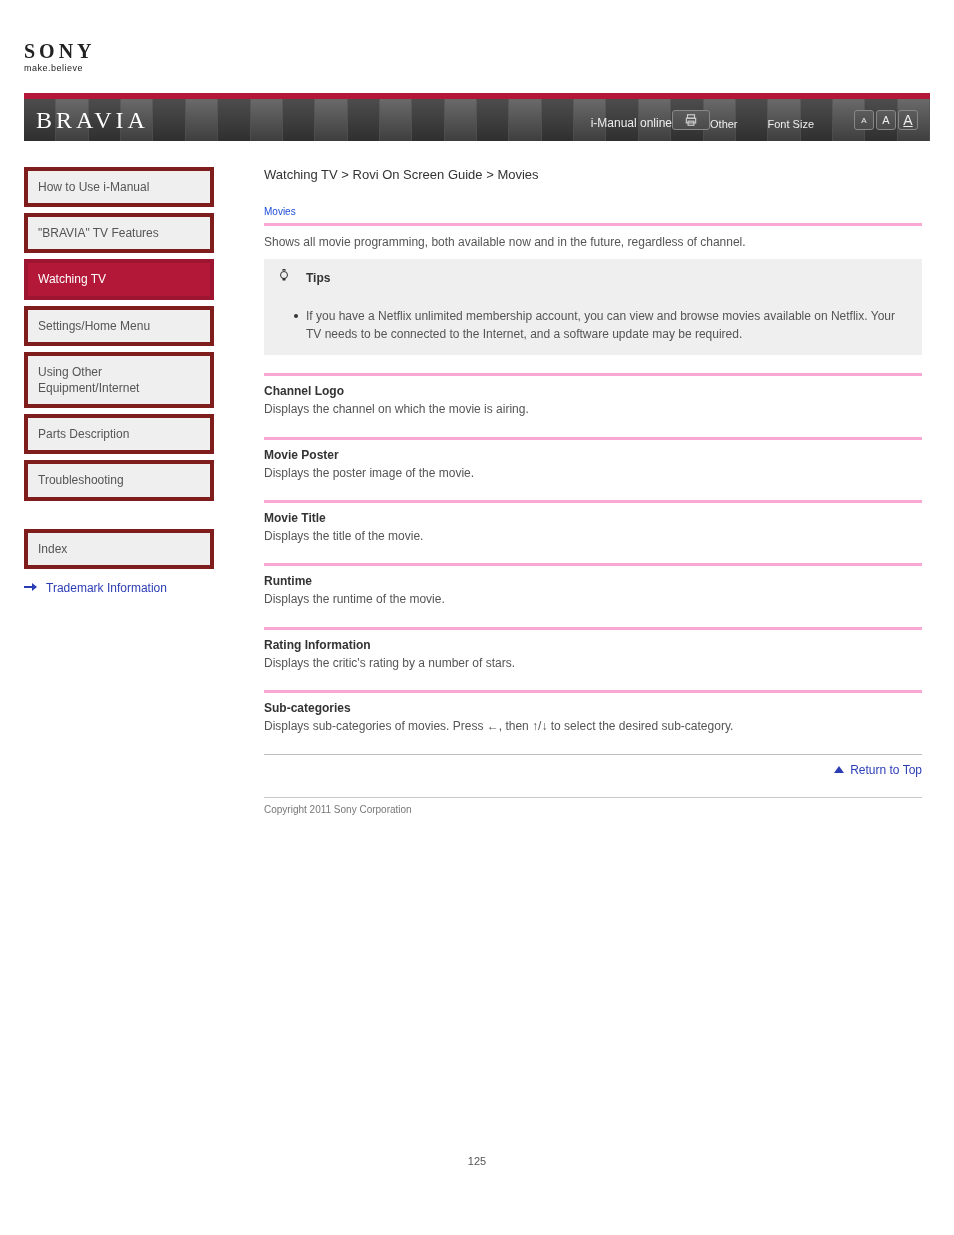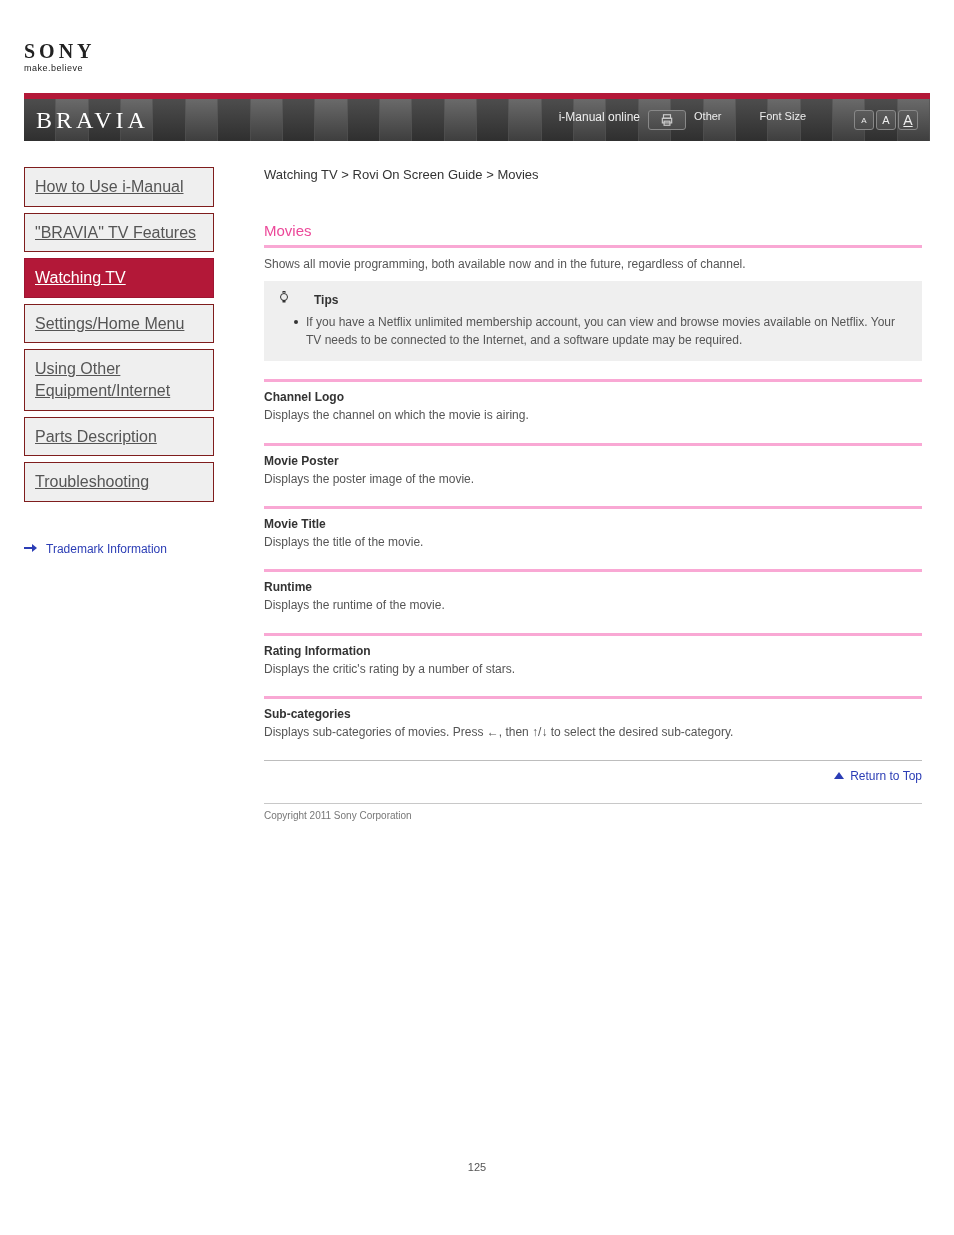--- a/index.html
+++ b/index.html
@@ -57,22 +57,22 @@
   .bravia {
     font-family: "Palatino Linotype", Georgia, serif;
     font-size: 24px;
     letter-spacing: 4px;
     color: #fff;
     font-weight: 400;
   }
   .header-right {
     margin-left: auto;
     display: flex;
-    align-items: flex-start;
-    gap: 8px;
+    align-items: flex-end;
+    gap: 0;
   }
   .iman-link {
     color: #eee;
     font-size: 12px;
     text-decoration: none;
     display: flex;
     align-items: center;
     gap: 5px;
   }
   .print-btn {
@@ -106,29 +106,28 @@
   .font-btn.md { font-size: 11px; }
   .font-btn.lg { font-size: 14px; text-decoration: underline; }
   .body-grid {
     display: grid;
     grid-template-columns: 190px 1fr;
     gap: 50px;
     margin-top: 26px;
   }
   .sidebar { }
   .nav-item {
-    border: 1px solid #7f1d1d;
+    border: 4px solid #7f1d1d;
     background: #efefef;
     padding: 8px 10px;
     margin-bottom: 6px;
-    font-size: 16px;
+    font-size: 12px;
     color: #555;
     line-height: 1.35;
     cursor: pointer;
-    text-decoration: underline;
   }
   .nav-item.active {
     background: #b31838;
     color: #fff;
     border-color: #9e1531;
   }
   .nav-gap { height: 22px; }
   .tm-link {
     margin-top: 12px;
     display: flex;
@@ -149,38 +148,38 @@
   }
   .tm-link .arrow::after{
     content:"";
     position:absolute; left:8px; top:2px;
     border-left:5px solid #2b3db5;
     border-top:4px solid transparent;
     border-bottom:4px solid transparent;
   }
   .content { padding-right: 8px; }
   .crumb { color: #333; font-size: 13px; margin-bottom: 6px; }
-  .h1 { color: #ec4899; font-size: 15px; font-weight: normal; margin-top: 40px; margin-bottom: 6px; }
+  .h1 { color: #1d4ed8; font-size: 10px; font-weight: normal; margin-top: 24px; margin-bottom: 6px; }
   .section {
     border-top: 3px solid #f9a8d4;
     padding: 8px 0 18px 0;
   }
   .section p { line-height: 1.45; color: #555; }
   .tips {
     background: #efefef;
     padding: 10px 14px 12px 14px;
     margin-top: 8px;
   }
   .tips-header {
     display: flex;
     align-items: center;
-    gap: 24px;
+    gap: 16px;
     font-weight: bold;
     color: #333;
-    margin-bottom: 6px;
+    margin-bottom: 22px;
     font-size: 12px;
   }
   .bulb {
     display:inline-block;
   }
   .tips ul { list-style: none; padding-left: 16px; }
   .tips li { position: relative; padding-left: 12px; line-height:1.45; }
   .tips li::before {
     content: "";
     position: absolute;
@@ -293,20 +292,21 @@
   <div class="body-grid">
     <div class="sidebar">
       <div class="nav-item">How to Use i-Manual</div>
       <div class="nav-item">"BRAVIA" TV Features</div>
       <div class="nav-item active">Watching TV</div>
       <div class="nav-item">Settings/Home Menu</div>
       <div class="nav-item">Using Other Equipment/Internet</div>
       <div class="nav-item">Parts Description</div>
       <div class="nav-item">Troubleshooting</div>
       <div class="nav-gap"></div>
+      <div class="nav-item">Index</div>
       <div class="tm-link">
         <span class="arrow"></span>
         <span>Trademark Information</span>
       </div>
     </div>
 
     <div class="content">
       <div class="crumb">Watching TV &gt; Rovi On Screen Guide &gt; Movies</div>
       <div class="h1">Movies</div>
 

